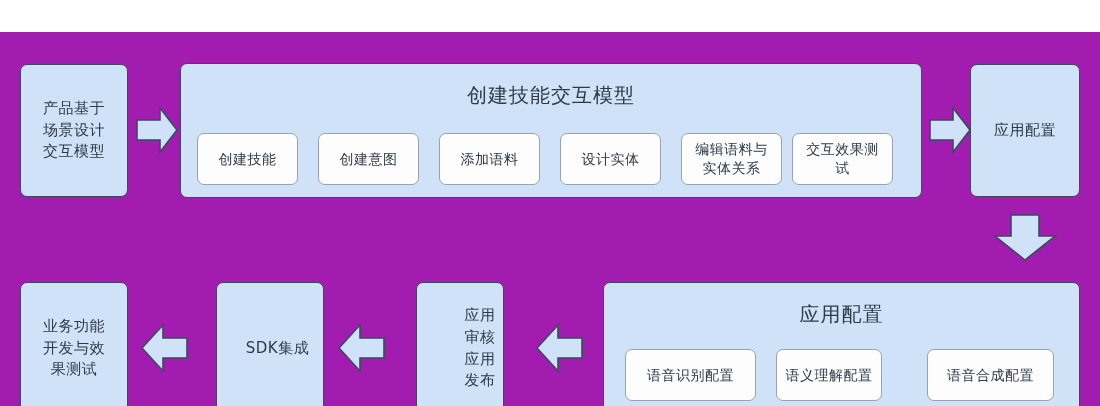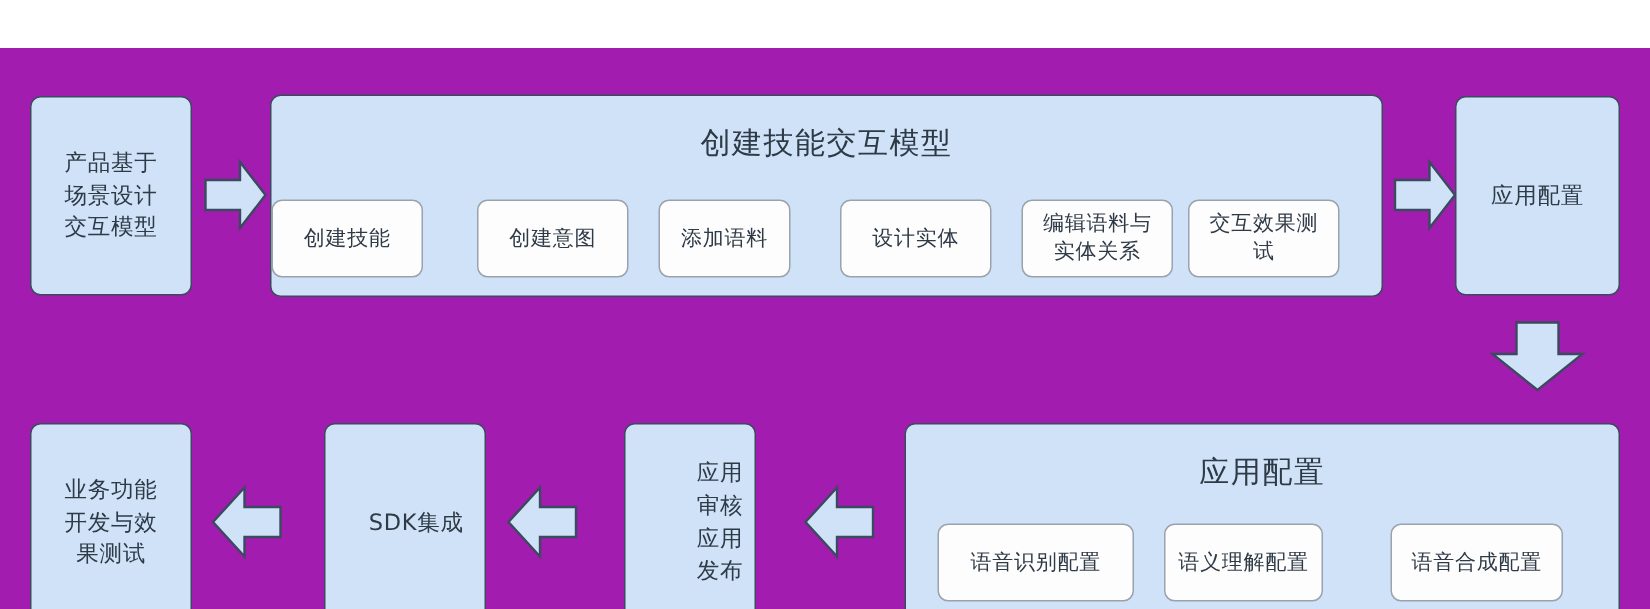--- a/index.html
+++ b/index.html
@@ -96,27 +96,27 @@
   <div class="arrow" style="left:136px; top:74px; width:42px; height:48px;">
     <svg width="42" height="48" viewBox="0 0 42 48">
       <polygon points="1,14 24,14 24,2 41,24 24,46 24,34 1,34"></polygon>
     </svg>
   </div>
 
   <div class="group" style="left:180px; top:31px; width:742px; height:135px;">
     <div class="group-title" style="top:18px;">创建技能交互模型</div>
   </div>
 
-  <div class="chip" style="left:181px; top:101px; width:101px; height:52px;">
+  <div class="chip" style="left:197px; top:101px; width:101px; height:52px;">
     <span>创建技能</span>
   </div>
   <div class="chip" style="left:318px; top:101px; width:101px; height:52px;">
     <span>创建意图</span>
   </div>
-  <div class="chip" style="left:439px; top:101px; width:88px; height:52px;">
+  <div class="chip" style="left:439px; top:101px; width:101px; height:52px;">
     <span>添加语料</span>
   </div>
   <div class="chip" style="left:560px; top:101px; width:101px; height:52px;">
     <span>设计实体</span>
   </div>
   <div class="chip" style="left:681px; top:101px; width:101px; height:52px;align-items:center;">
     <span>编辑语料与
 实体关系</span>
   </div>
   <div class="chip" style="left:792px; top:101px; width:101px; height:52px;">
@@ -143,21 +143,21 @@
   <div class="group" style="left:603px; top:250px; width:477px; height:133px;">
     <div class="group-title" style="top:18px;">应用配置</div>
   </div>
 
   <div class="chip" style="left:625px; top:317px; width:131px; height:52px;justify-content:center;">
     <span>语音识别配置</span>
   </div>
   <div class="chip" style="left:776px; top:317px; width:106px; height:52px;">
     <span>语义理解配置</span>
   </div>
-  <div class="chip" style="left:927px; top:317px; width:115px; height:52px;">
+  <div class="chip" style="left:927px; top:317px; width:127px; height:52px;">
     <span>语音合成配置</span>
   </div>
 
   <div class="arrow" style="left:535px; top:291px; width:48px; height:50px;">
     <svg width="48" height="50" viewBox="0 0 48 50">
       <polygon points="47,15 23,15 23,2 2,25 23,48 23,35 47,35"></polygon>
     </svg>
   </div>
 
   <div class="node" style="left:416px; top:250px; width:88px; height:133px;padding-left:40px;">

